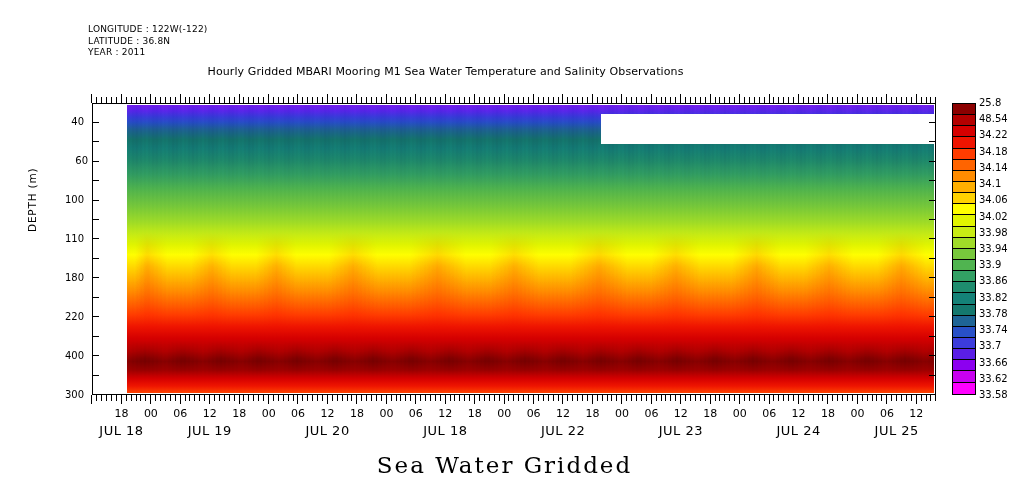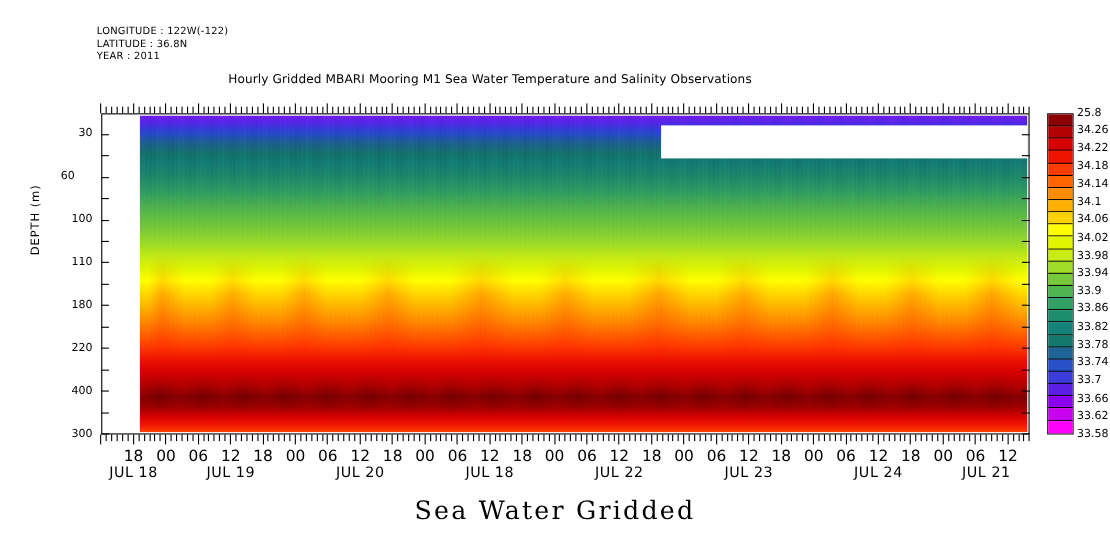--- a/index.html
+++ b/index.html
@@ -30,21 +30,21 @@
   
   #gap{position:absolute;left:474.4px;top:9px;width:366.4px;height:30px;background:#fff;}
 
   
   .ytick{position:absolute;width:7px;height:0;border-top:1.6px solid #000;}
   .ytick.r{right:0;}
   .ylabel{position:absolute;right:0;font-size:10px;text-align:right;white-space:nowrap;}
 
   
   .xtick{position:absolute;width:0;border-left:1.3px solid #000;}
-  .xlabel{position:absolute;font-size:14px;text-align:center;white-space:nowrap;}
+  .xlabel{position:absolute;font-size:11px;text-align:center;white-space:nowrap;}
   .daylabel{position:absolute;font-size:13px;text-align:center;white-space:nowrap;
             letter-spacing:0.5px;}
 
   
   #ytitle{left:26px;top:232px;font-size:10.5px;letter-spacing:0.8px;
           transform:rotate(-90deg);transform-origin:left top;white-space:nowrap;}
 
   
   #bottom-title{left:0;top:452px;width:1009px;text-align:center;
                 font-family:"DejaVu Serif",serif;font-size:23px;letter-spacing:2px;}
@@ -189,24 +189,24 @@
       background:repeating-linear-gradient(to right,
         rgba(0,0,0,0) 0px, rgba(0,0,0,0.5) 2px, rgba(0,0,0,0) 4px);"></div>
 
     <div id="gap"></div>
   </div>
 </div>
 
 <div class="abs" id="yaxis" style="left:0;top:0;width:1009px;height:504px;pointer-events:none;">
     <div class="ytick" style="top: 121.667px; left: 92px;"></div>
     <div class="ytick r" style="top: 121.667px; left: 929px;"></div>
-    <div class="ylabel" style="left: 52px; width: 32px; top: 116.467px;">30</div>
+    <div class="ylabel" style="left: 52px; width: 32px; top: 116.467px;">40</div>
     <div class="ytick" style="top: 160.6px; left: 92px;"></div>
     <div class="ytick r" style="top: 160.6px; left: 929px;"></div>
-    <div class="ylabel" style="left: 36px; width: 32px; top: 155.4px;">60</div>
+    <div class="ylabel" style="left: 56px; width: 32px; top: 155.4px;">60</div>
     <div class="ytick" style="top: 199.533px; left: 92px;"></div>
     <div class="ytick r" style="top: 199.533px; left: 929px;"></div>
     <div class="ylabel" style="left: 52px; width: 32px; top: 194.333px;">100</div>
     <div class="ytick" style="top: 238.467px; left: 92px;"></div>
     <div class="ytick r" style="top: 238.467px; left: 929px;"></div>
     <div class="ylabel" style="left: 52px; width: 32px; top: 233.267px;">110</div>
     <div class="ytick" style="top: 277.4px; left: 92px;"></div>
     <div class="ytick r" style="top: 277.4px; left: 929px;"></div>
     <div class="ylabel" style="left: 52px; width: 32px; top: 272.2px;">180</div>
     <div class="ytick" style="top: 316.333px; left: 92px;"></div>
@@ -609,21 +609,21 @@
     <div class="xlabel" style="left: 843.488px; width: 28px; top: 407px;">00</div>
     <div class="xlabel" style="left: 872.93px; width: 28px; top: 407px;">06</div>
     <div class="xlabel" style="left: 902.372px; width: 28px; top: 407px;">12</div>
     <div class="daylabel" style="left: 76.4419px; width: 90px; top: 423px;">JUL 18</div>
     <div class="daylabel" style="left: 164.767px; width: 90px; top: 423px;">JUL 19</div>
     <div class="daylabel" style="left: 282.535px; width: 90px; top: 423px;">JUL 20</div>
     <div class="daylabel" style="left: 400.302px; width: 90px; top: 423px;">JUL 18</div>
     <div class="daylabel" style="left: 518.07px; width: 90px; top: 423px;">JUL 22</div>
     <div class="daylabel" style="left: 635.837px; width: 90px; top: 423px;">JUL 23</div>
     <div class="daylabel" style="left: 753.605px; width: 90px; top: 423px;">JUL 24</div>
-    <div class="daylabel" style="left: 851.744px; width: 90px; top: 423px;">JUL 21</div>
+    <div class="daylabel" style="left: 851.744px; width: 90px; top: 423px;">JUL 25</div>
   </div>
 
 <div class="abs" id="cbar">
     <div class="cb-cell" style="background: rgb(139, 0, 0); height: 3.84615%;"></div>
     <div class="cb-cell" style="background: rgb(180, 0, 0); height: 3.84615%;"></div>
     <div class="cb-cell" style="background: rgb(214, 0, 0); height: 3.84615%;"></div>
     <div class="cb-cell" style="background: rgb(239, 20, 0); height: 3.84615%;"></div>
     <div class="cb-cell" style="background: rgb(255, 60, 0); height: 3.84615%;"></div>
     <div class="cb-cell" style="background: rgb(255, 100, 0); height: 3.84615%;"></div>
     <div class="cb-cell" style="background: rgb(255, 140, 0); height: 3.84615%;"></div>
@@ -642,21 +642,21 @@
     <div class="cb-cell" style="background: rgb(30, 100, 150); height: 3.84615%;"></div>
     <div class="cb-cell" style="background: rgb(40, 80, 200); height: 3.84615%;"></div>
     <div class="cb-cell" style="background: rgb(60, 60, 220); height: 3.84615%;"></div>
     <div class="cb-cell" style="background: rgb(90, 30, 230); height: 3.84615%;"></div>
     <div class="cb-cell" style="background: rgb(140, 0, 240); height: 3.84615%;"></div>
     <div class="cb-cell" style="background: rgb(200, 0, 240); height: 3.84615%;"></div>
     <div class="cb-cell" style="background: rgb(255, 0, 255); height: 3.84615%;"></div>
   </div>
 <div class="abs" id="cb-labels">
     <div class="cb-label" style="left: 0px; top: 2px;">25.8</div>
-    <div class="cb-label" style="left: 0px; top: 18.2222px;">34.26</div>
+    <div class="cb-label" style="left: 0px; top: 18.2222px;">48.54</div>
     <div class="cb-label" style="left: 0px; top: 34.4444px;">34.22</div>
     <div class="cb-label" style="left: 0px; top: 50.6667px;">34.18</div>
     <div class="cb-label" style="left: 0px; top: 66.8889px;">34.14</div>
     <div class="cb-label" style="left: 0px; top: 83.1111px;">34.1</div>
     <div class="cb-label" style="left: 0px; top: 99.3333px;">34.06</div>
     <div class="cb-label" style="left: 0px; top: 115.556px;">34.02</div>
     <div class="cb-label" style="left: 0px; top: 131.778px;">33.98</div>
     <div class="cb-label" style="left: 0px; top: 148px;">33.94</div>
     <div class="cb-label" style="left: 0px; top: 164.222px;">33.9</div>
     <div class="cb-label" style="left: 0px; top: 180.444px;">33.86</div>

